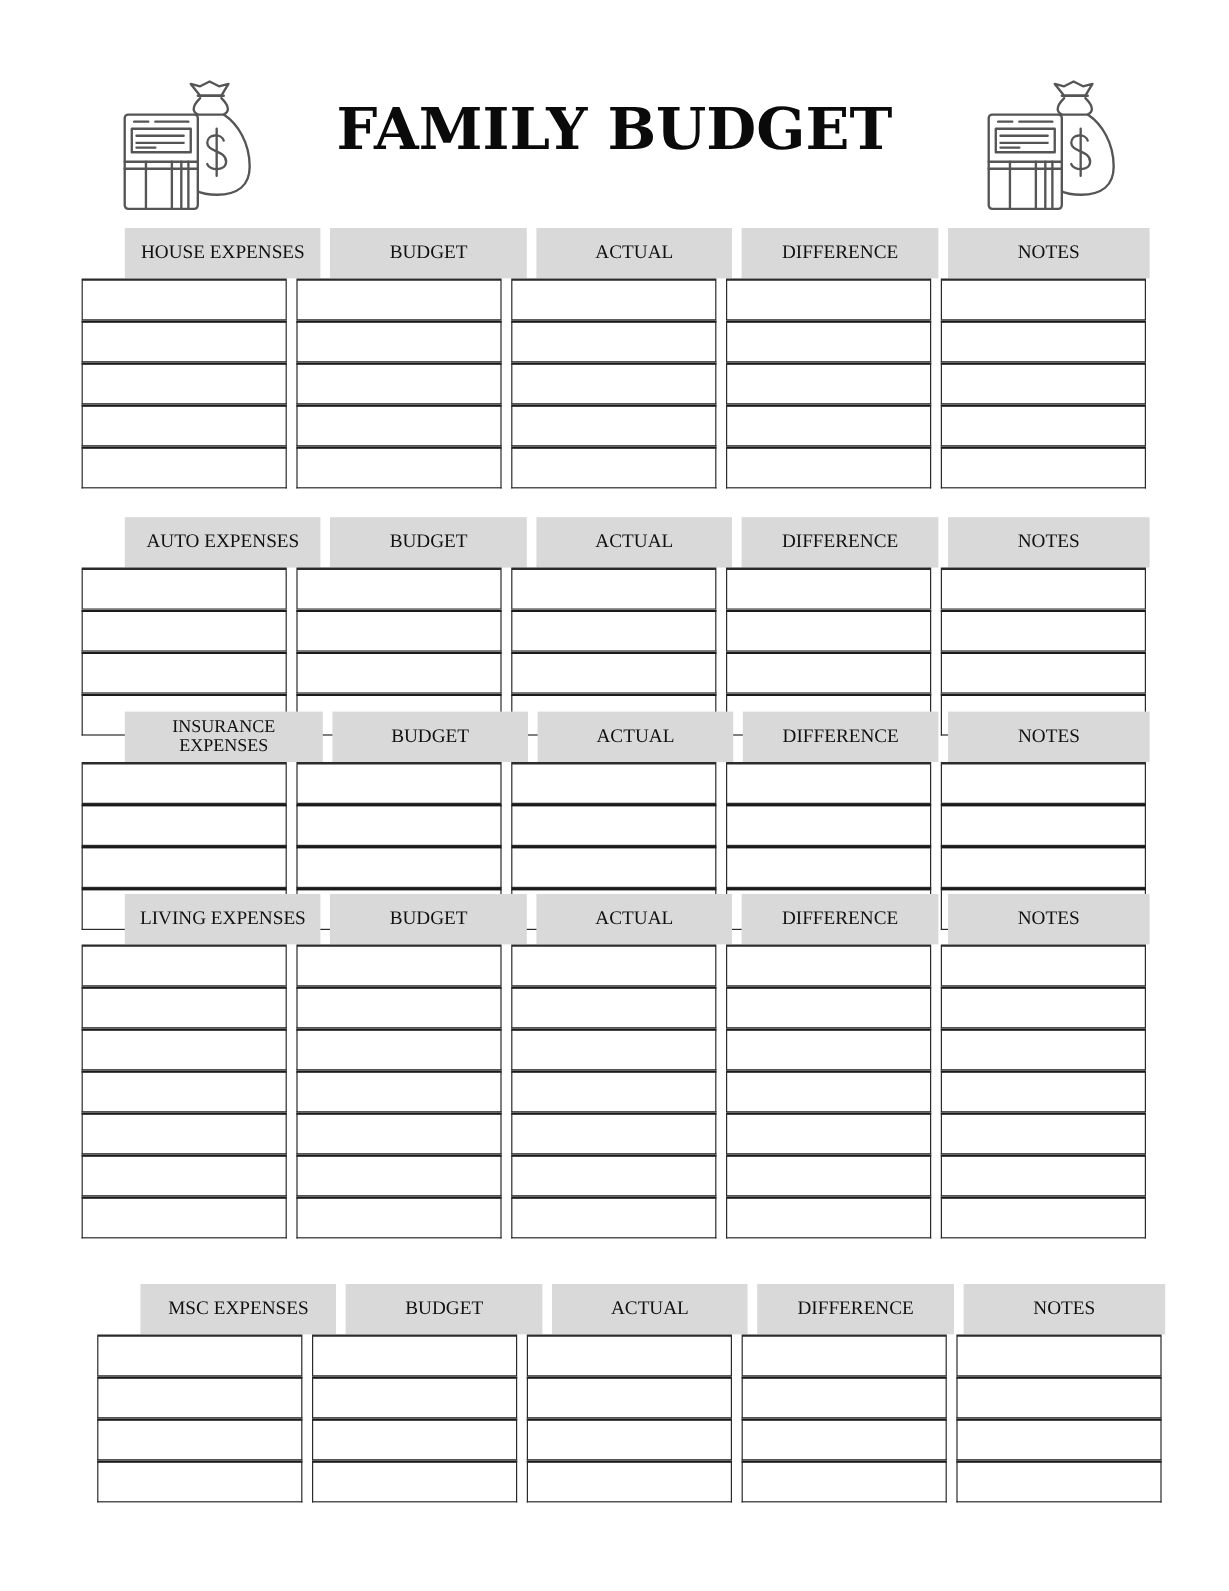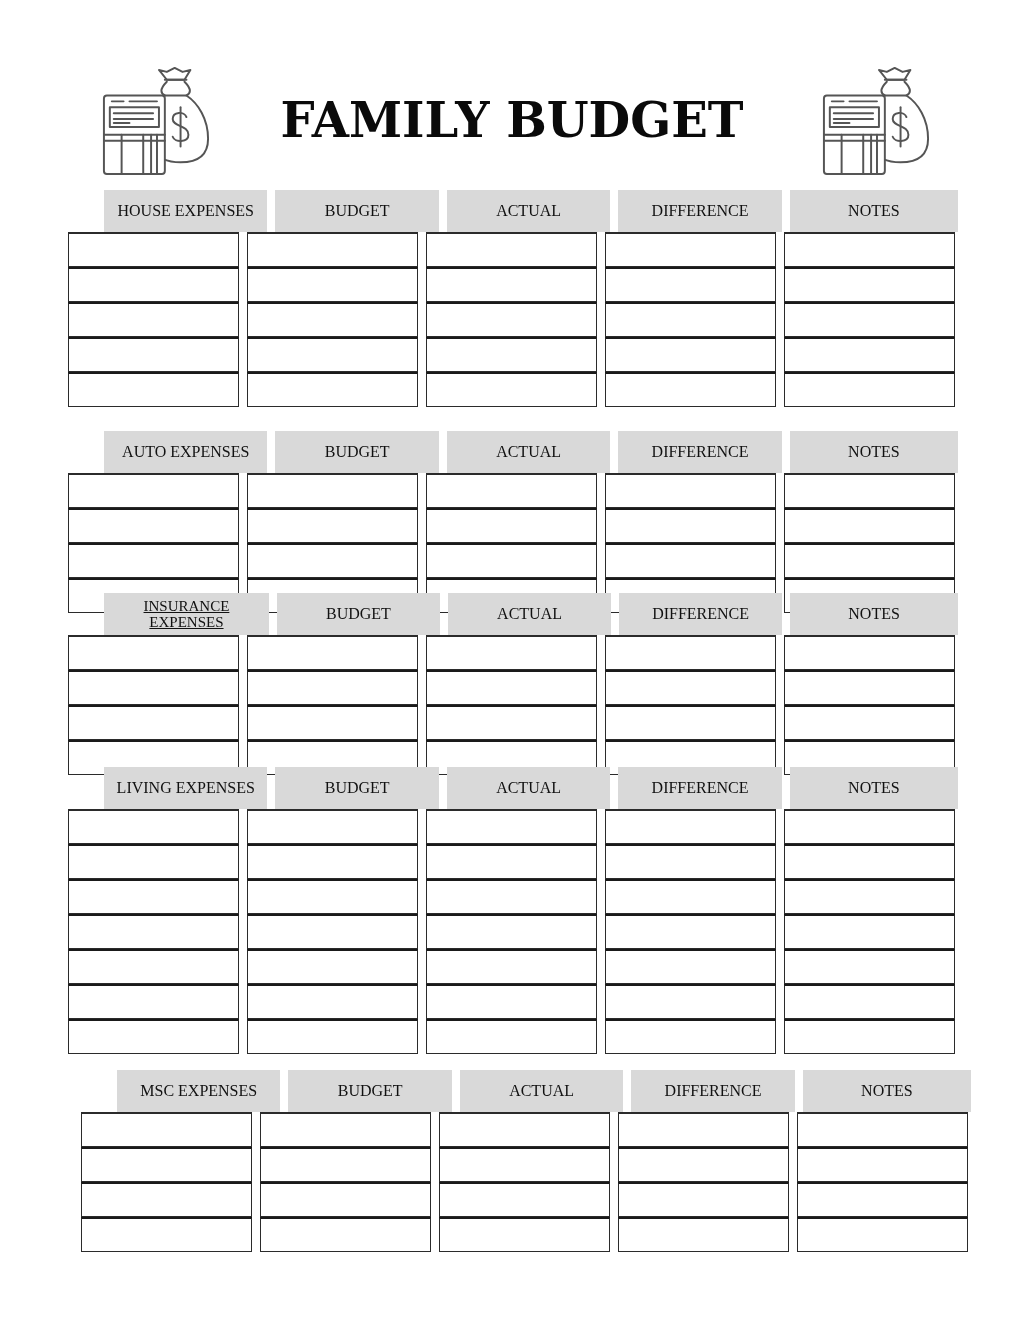--- a/index.html
+++ b/index.html
@@ -1,17 +1,17 @@
 <!DOCTYPE html>
 <html><head>
   <meta charset="utf-8">
   <style>
     html, body { margin: 0; padding: 0; background: #ffffff; }
     body { width: 1024px; height: 1326px; position: relative; overflow: hidden; font-family: "DejaVu Serif", serif; color: #111; }
-    .title { position: absolute; left: 0; right: 0; top: 92px; text-align: center; font-family: "DejaVu Serif", serif; font-weight: bold; font-size: 48px; letter-spacing: 0px; color: #0a0a0a; }
+    .title { position: absolute; left: 0; right: 0; top: 80px; text-align: center; font-family: "DejaVu Serif", serif; font-weight: bold; font-size: 48px; letter-spacing: 0px; color: #0a0a0a; }
     .icon { position: absolute; top: 66px; width: 112px; height: 112px; }
     .icon.left { left: 100px; }
     .icon.right { left: 820px; }
     .section { position: absolute; left: 68px; width: 890px; }
     .hdr-row { display: flex; height: 42px; margin-left: 36px; }
     .hdr { width: 171px; margin-right: 8px; background: #d9d9d9; display: flex; align-items: center; justify-content: center; text-align: center; font-family: "Liberation Serif", serif; font-size: 16px; line-height: 16px; color: #111; }
     .hdr:last-child { margin-right: 0; width: 176px; }
     .cols { display: flex; }
     .col { width: 171px; margin-right: 8px; }
     .col:last-child { margin-right: 0; }
@@ -134,60 +134,60 @@
         <div class="col">
           <div class="cell"></div>
           <div class="cell"></div>
           <div class="cell"></div>
           <div class="cell"></div>
         </div>
       </div>
     </div>
     <div class="section" style="top: 593px;">
       <div class="hdr-row">
-        <div class="hdr" style="font-size: 15px; width: 170px; padding: 0px 30px; box-sizing: border-box; text-decoration: underline;">INSURANCE EXPENSES</div>
-        <div class="hdr">BUDGET</div>
-        <div class="hdr">ACTUAL</div>
-        <div class="hdr">DIFFERENCE</div>
-        <div class="hdr">NOTES</div>
-      </div>
-      <div class="cols">
-        <div class="col">
-          <div class="cell"></div>
-          <div class="cell"></div>
-          <div class="cell"></div>
-          <div class="cell"></div>
-        </div>
-        <div class="col">
-          <div class="cell"></div>
-          <div class="cell"></div>
-          <div class="cell"></div>
-          <div class="cell"></div>
-        </div>
-        <div class="col">
-          <div class="cell"></div>
-          <div class="cell"></div>
-          <div class="cell"></div>
-          <div class="cell"></div>
-        </div>
-        <div class="col">
-          <div class="cell"></div>
-          <div class="cell"></div>
-          <div class="cell"></div>
-          <div class="cell"></div>
-        </div>
-        <div class="col">
-          <div class="cell"></div>
-          <div class="cell"></div>
-          <div class="cell"></div>
-          <div class="cell"></div>
-        </div>
-      </div>
-    </div>
-    <div class="section" style="top: 767px;">
+        <div class="hdr" style="font-size: 15px; width: 170px; padding: 0px 30px; box-sizing: border-box;">INSURANCE EXPENSES</div>
+        <div class="hdr">BUDGET</div>
+        <div class="hdr">ACTUAL</div>
+        <div class="hdr">DIFFERENCE</div>
+        <div class="hdr">NOTES</div>
+      </div>
+      <div class="cols">
+        <div class="col">
+          <div class="cell"></div>
+          <div class="cell"></div>
+          <div class="cell"></div>
+          <div class="cell"></div>
+        </div>
+        <div class="col">
+          <div class="cell"></div>
+          <div class="cell"></div>
+          <div class="cell"></div>
+          <div class="cell"></div>
+        </div>
+        <div class="col">
+          <div class="cell"></div>
+          <div class="cell"></div>
+          <div class="cell"></div>
+          <div class="cell"></div>
+        </div>
+        <div class="col">
+          <div class="cell"></div>
+          <div class="cell"></div>
+          <div class="cell"></div>
+          <div class="cell"></div>
+        </div>
+        <div class="col">
+          <div class="cell"></div>
+          <div class="cell"></div>
+          <div class="cell"></div>
+          <div class="cell"></div>
+        </div>
+      </div>
+    </div>
+    <div class="section" style="top: 745px;">
       <div class="hdr-row">
         <div class="hdr">LIVING EXPENSES</div>
         <div class="hdr">BUDGET</div>
         <div class="hdr">ACTUAL</div>
         <div class="hdr">DIFFERENCE</div>
         <div class="hdr">NOTES</div>
       </div>
       <div class="cols">
         <div class="col">
           <div class="cell"></div>

